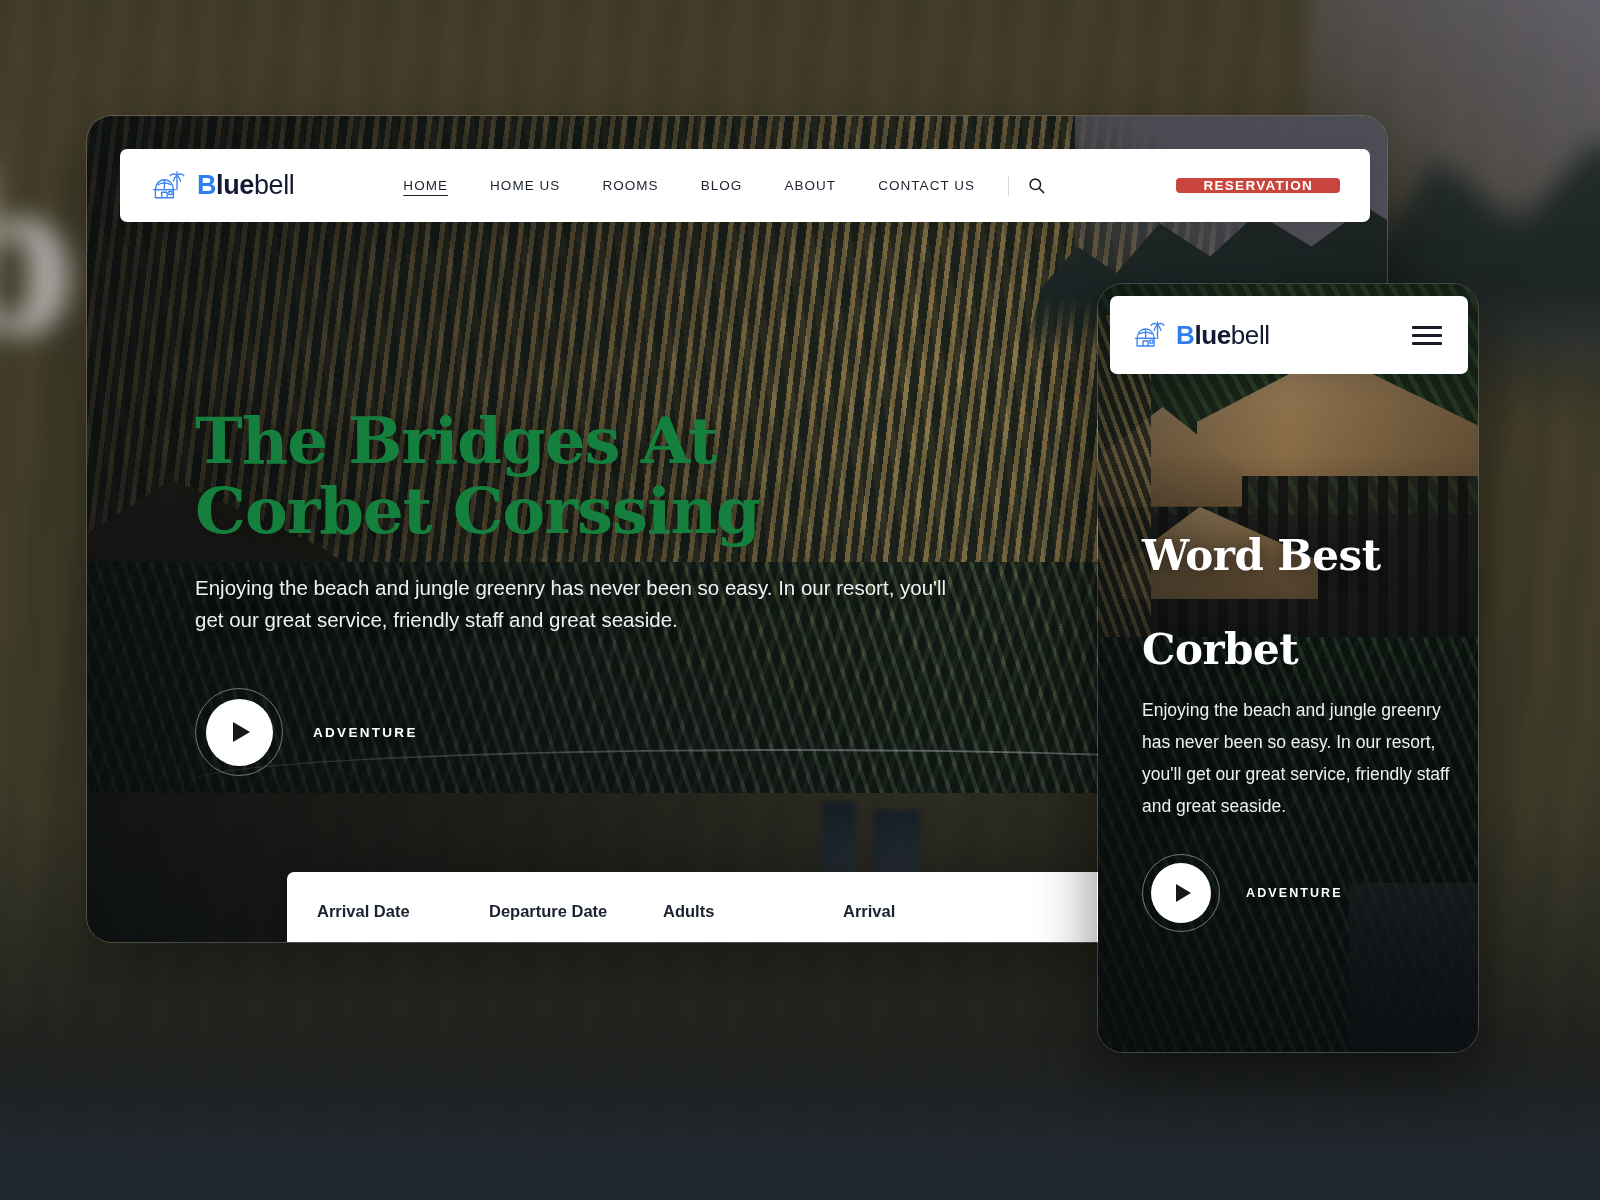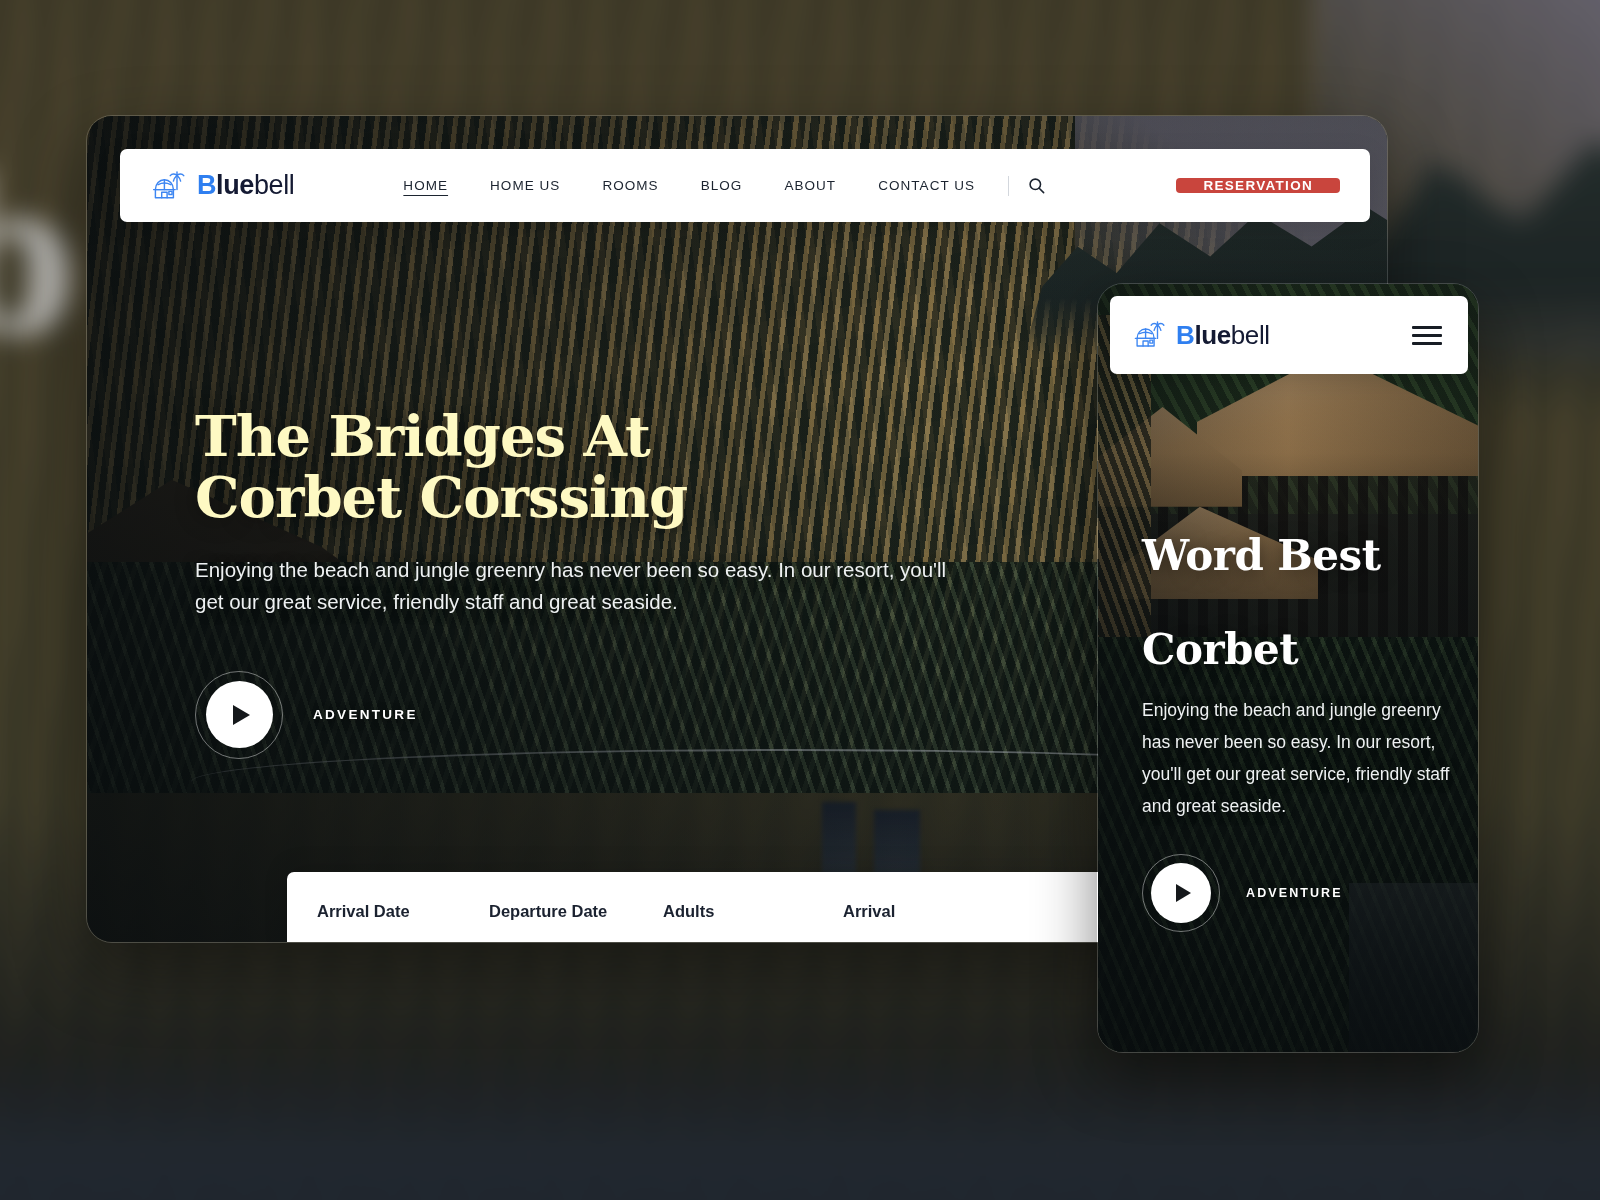--- a/index.html
+++ b/index.html
@@ -172,23 +172,23 @@
     font-size:13.5px; font-weight:700; letter-spacing:1.3px;
     padding:0 27px; cursor:pointer;
     font-family:"Liberation Sans", sans-serif;
   }
 
   
   .hero-copy { position:absolute; left:108px; top:290px; width:760px; }
   .hero-title {
     font-family:"DejaVu Serif", serif;
     font-weight:700;
-    font-size:56px;
+    font-size:64px;
     line-height:1.09;
-    color:#fef9c3;
+    color:#15803d;
     letter-spacing:-1px;
     text-shadow:0 3px 22px rgba(0,0,0,0.45);
   }
   .hero-sub {
     margin-top:26px;
     font-size:20.5px; line-height:1.58; font-weight:300;
     color:#eef1f2; max-width:752px;
     text-shadow:0 2px 14px rgba(0,0,0,0.5);
   }
   .hero-actions { display:flex; align-items:center; gap:30px; margin-top:52px; }

